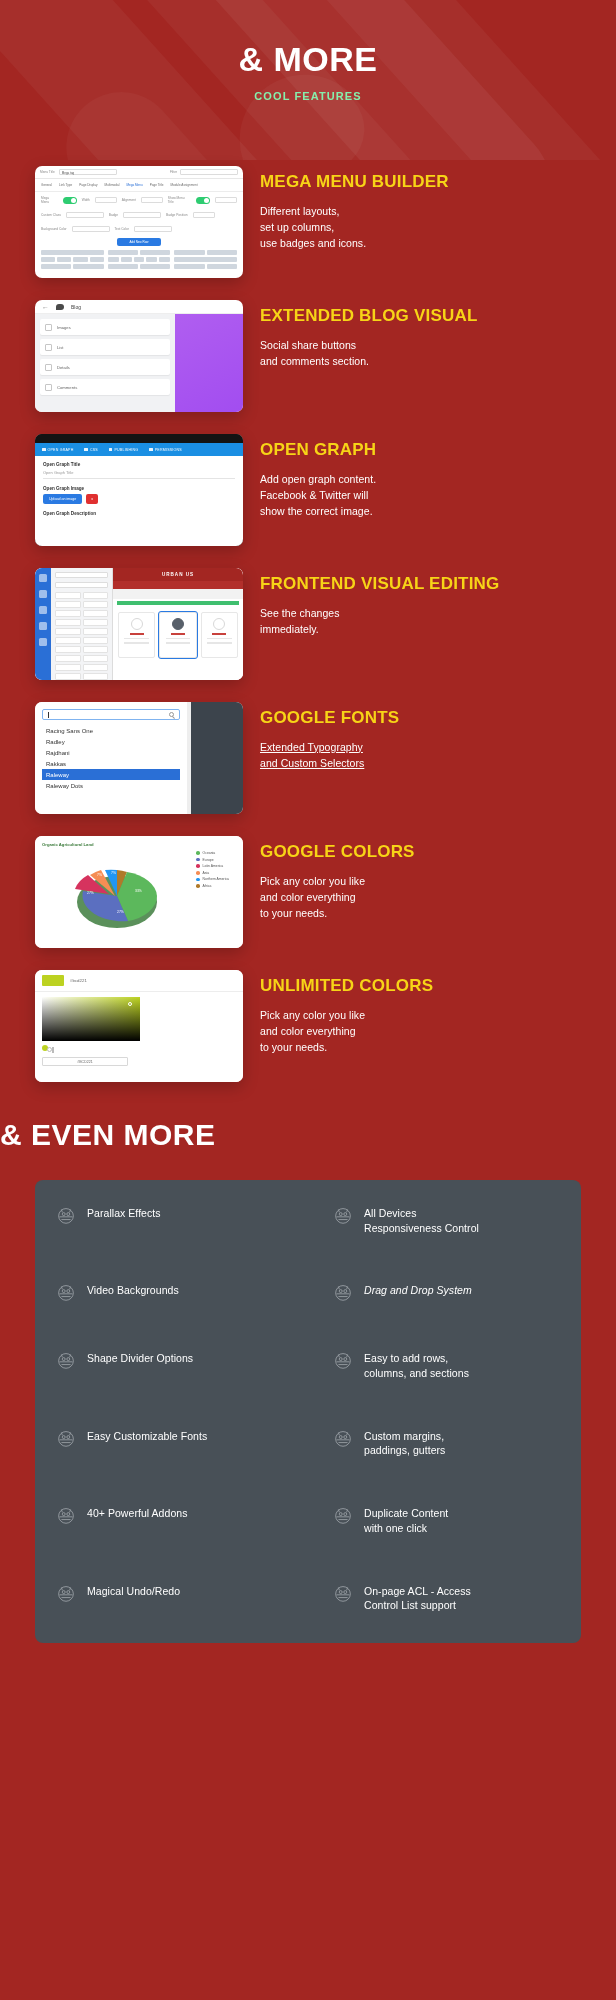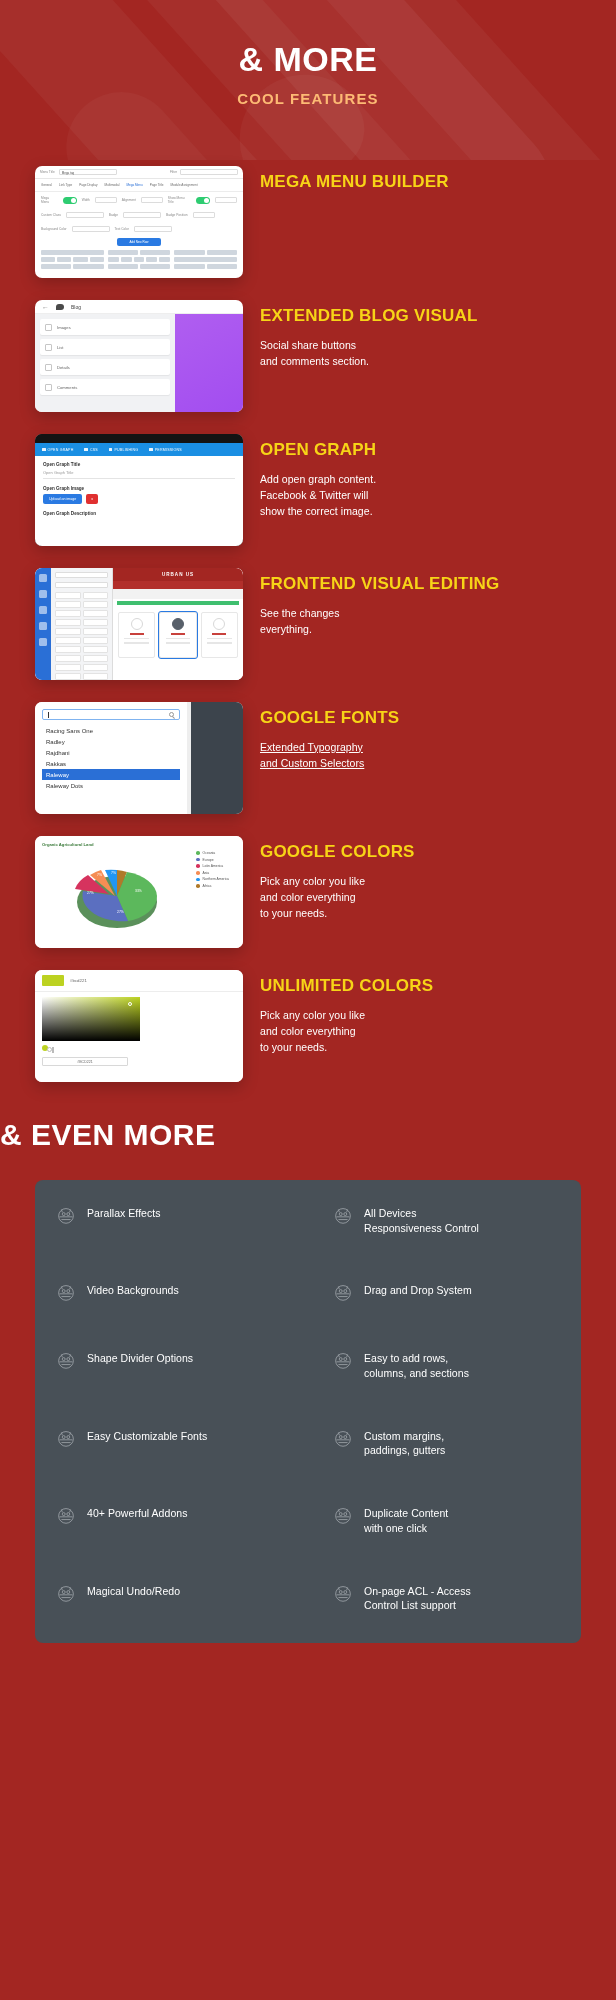--- a/index.html
+++ b/index.html
@@ -43,22 +43,22 @@
     padding-top: 42px;
   }
   .hero-title {
     color: #ffffff;
     font-size: 34px;
     font-weight: bold;
     letter-spacing: 0.5px;
     line-height: 1;
   }
   .hero-sub {
-    color: #fdba74;
-    font-size: 15px;
+    color: #86efac;
+    font-size: 11px;
     font-weight: bold;
     letter-spacing: 1.1px;
     margin-top: 14px;
   }
 
   
   .features {
     position: relative;
     padding: 6px 0 0 0;
   }
@@ -340,20 +340,23 @@
             <div class="mm-split">
                 <div class="mm-cell"></div>
                 <div class="mm-cell"></div>
               </div>
           </div>
         </div>
       </div>
     </div>
     <div class="ftext">
       <div class="ftitle">MEGA MENU BUILDER</div>
+      <div class="fdesc" style="white-space: pre-line;">Different layouts,
+set up columns,
+use badges and icons.</div>
     </div>
   </div>
 
   <div class="feature-row">
     <div class="shot">
       <div class="mock">
         <div class="bg-top">
           <span class="bg-arrow">←</span>
           <span class="bg-bubble"></span>
           <span class="bg-title">Blog</span>
@@ -492,21 +495,21 @@
               <span class="fv-line"></span>
               <span class="fv-line"></span>
             </div>
           </div>
         </div>
       </div>
     </div>
     <div class="ftext">
       <div class="ftitle">FRONTEND VISUAL EDITING</div>
       <div class="fdesc" style="white-space: pre-line;">See the changes
-everything.</div>
+immediately.</div>
     </div>
   </div>
 
   <div class="feature-row">
     <div class="shot">
       <div class="mock gf-wrap">
         <div class="gf-left">
           <div class="gf-search">
             <span class="gf-caret"></span>
             <span class="gf-mag"></span>
@@ -666,21 +669,21 @@
     <div class="pitem">
       <span class="picon">
         <svg viewBox="0 0 24 24" width="22" height="22" fill="none" stroke="#d8dce0" stroke-width="1">
             <circle cx="12" cy="13" r="8"></circle>
             <path d="M7 6 L8 9 M17 6 L16 9"></path>
             <circle cx="9.5" cy="11" r="1.6"></circle>
             <circle cx="14.5" cy="11" r="1.6"></circle>
             <path d="M5 14 H19 M7 17 H17"></path>
           </svg>
       </span>
-      <span class="plabel" style="white-space: pre-line;">Drag and Drop System</span>
+      <span class="plabel" style="white-space: pre-line; font-style: italic;">Drag and Drop System</span>
     </div>
     <div class="pitem">
       <span class="picon">
         <svg viewBox="0 0 24 24" width="22" height="22" fill="none" stroke="#d8dce0" stroke-width="1">
             <circle cx="12" cy="13" r="8"></circle>
             <path d="M7 6 L8 9 M17 6 L16 9"></path>
             <circle cx="9.5" cy="11" r="1.6"></circle>
             <circle cx="14.5" cy="11" r="1.6"></circle>
             <path d="M5 14 H19 M7 17 H17"></path>
           </svg>

